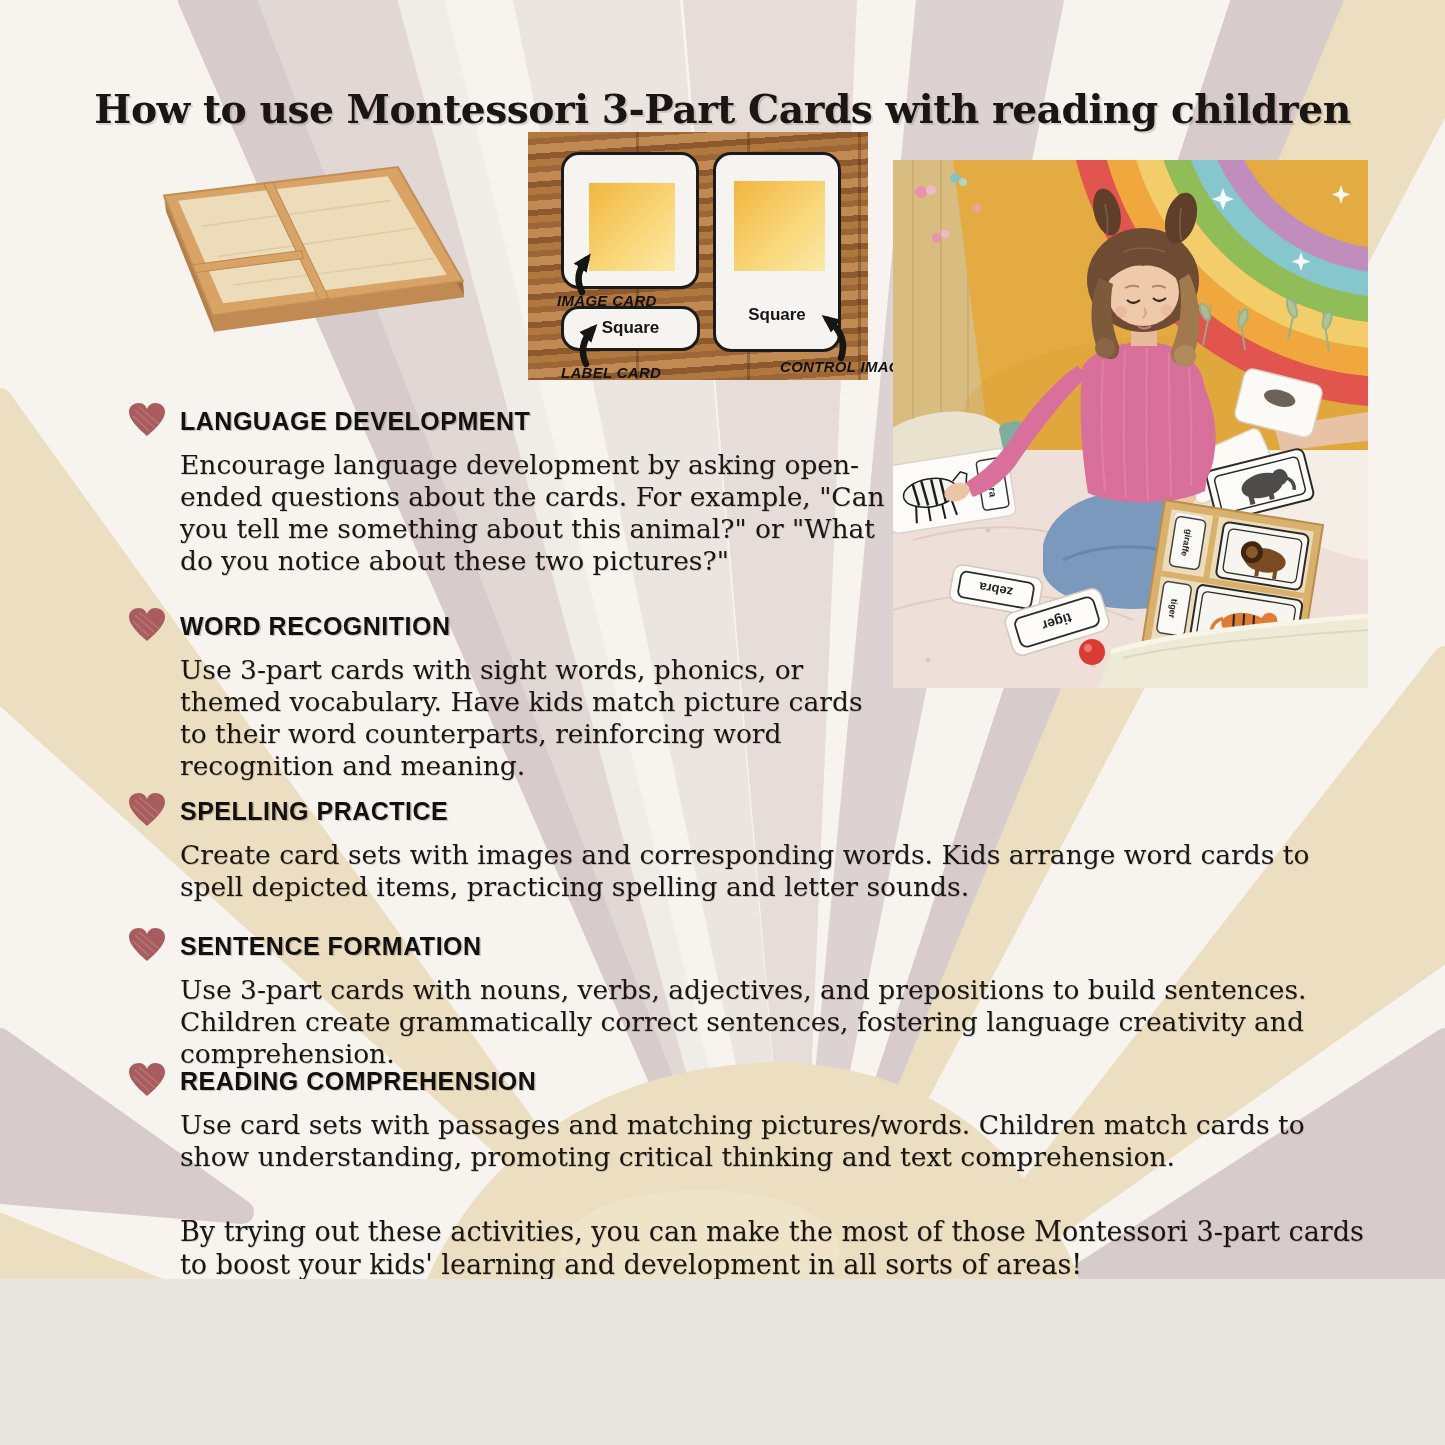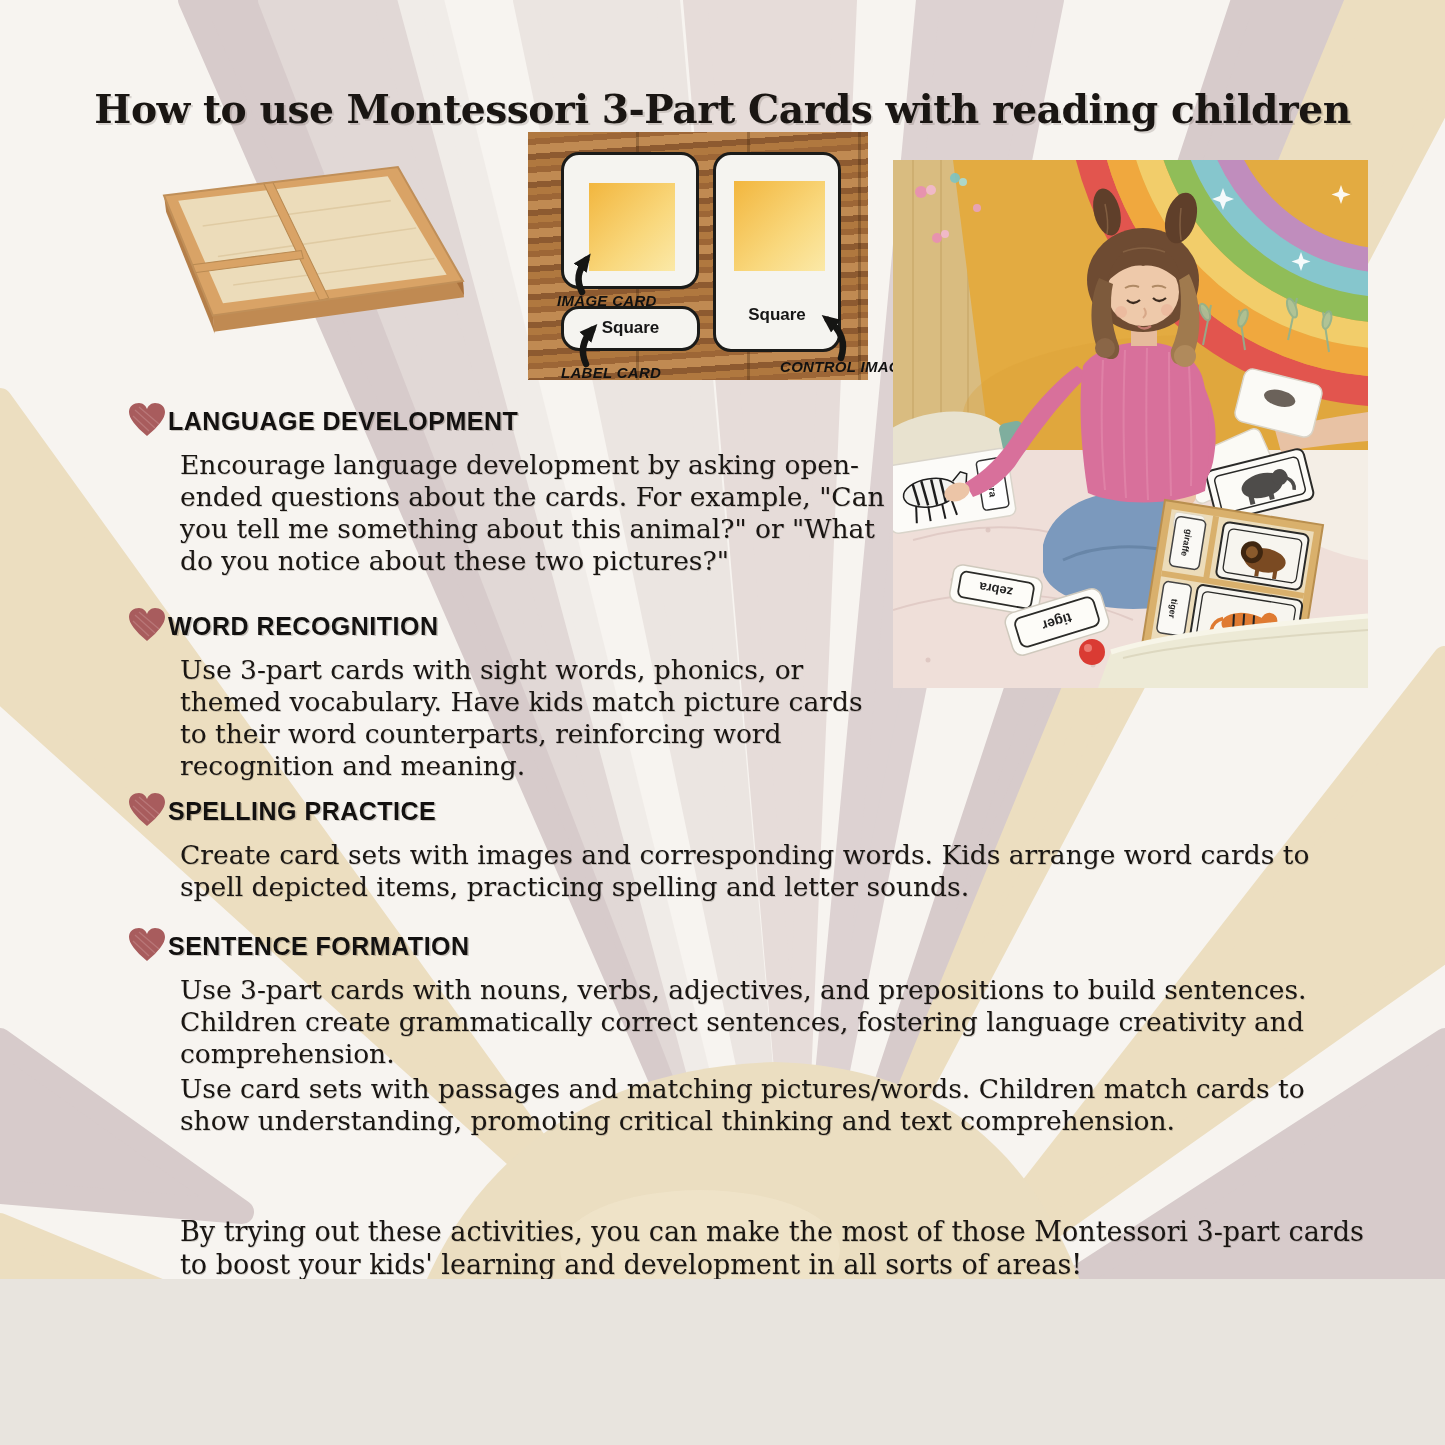--- a/index.html
+++ b/index.html
@@ -32,21 +32,21 @@
     position:absolute;left:0;right:0;text-align:center;
     font-family:"Liberation Sans",sans-serif;font-weight:700;font-size:17px;color:#161616;
   }
   .dlabel{
     position:absolute;font-family:"Liberation Sans",sans-serif;font-weight:700;font-style:italic;
     font-size:15px;letter-spacing:.3px;color:#111;white-space:nowrap;
   }
   .arrows{position:absolute;inset:0;pointer-events:none;}
   
   .section{position:absolute;left:127px;}
-  .sec-head{display:flex;align-items:center;gap:1px;}
+  .sec-head{display:flex;align-items:center;gap:13px;}
   .sec-heading{
     font-family:"Liberation Sans",sans-serif;font-weight:700;font-size:25px;
     letter-spacing:.5px;color:#131110;transform:scaleY(1.06);
     text-shadow:1.5px 1.5px 0 rgba(40,30,20,.22);
   }
   .sec-body{
     margin-left:53px;margin-top:11px;font-size:26.5px;line-height:32px;color:#1a1613;
     text-shadow:.7px .7px 0 rgba(30,20,10,.18);
   }
   .closing{
@@ -401,19 +401,30 @@
             <line x1="12" y1="5" x2="32" y2="22"></line>
             <line x1="6" y1="14" x2="22" y2="29"></line>
           </g>
       </svg>
       <div class="sec-heading">SENTENCE FORMATION</div>
     </div>
     <div class="sec-body" style="width:1245px">Use 3-part cards with nouns, verbs, adjectives, and prepositions to build sentences. Children create grammatically correct sentences, fostering language creativity and comprehension.</div>
   </div>
 
   <div class="section" style="top:1062px">
+    <div class="sec-head">
+      <svg class="heart" width="40" height="36" viewBox="0 0 40 36">
+        <path d="M20,34 C8,24 2,16 2,10 C2,4 7,1 12,1 C16,1 19,4 20,7 C21,4 24,1 28,1 C33,1 38,4 38,10 C38,16 32,24 20,34 Z" fill="#a85c5d"></path>
+        <g stroke="#c08384" stroke-width="1.2" opacity=".7">
+            <line x1="8" y1="8" x2="28" y2="26"></line>
+            <line x1="12" y1="5" x2="32" y2="22"></line>
+            <line x1="6" y1="14" x2="22" y2="29"></line>
+          </g>
+      </svg>
+      <div class="sec-heading">READING COMPREHENSION</div>
+    </div>
     <div class="sec-body" style="width:1165px">Use card sets with passages and matching pictures/words. Children match cards to show understanding, promoting critical thinking and text comprehension.</div>
   </div>
 
   <p class="closing">By trying out these activities, you can make the most of those Montessori 3-part cards to boost your kids' learning and development in all sorts of areas!</p>
   <div class="footer-line">HAPPY LEARNING!</div>
 
 </div>
 
 </body></html>

